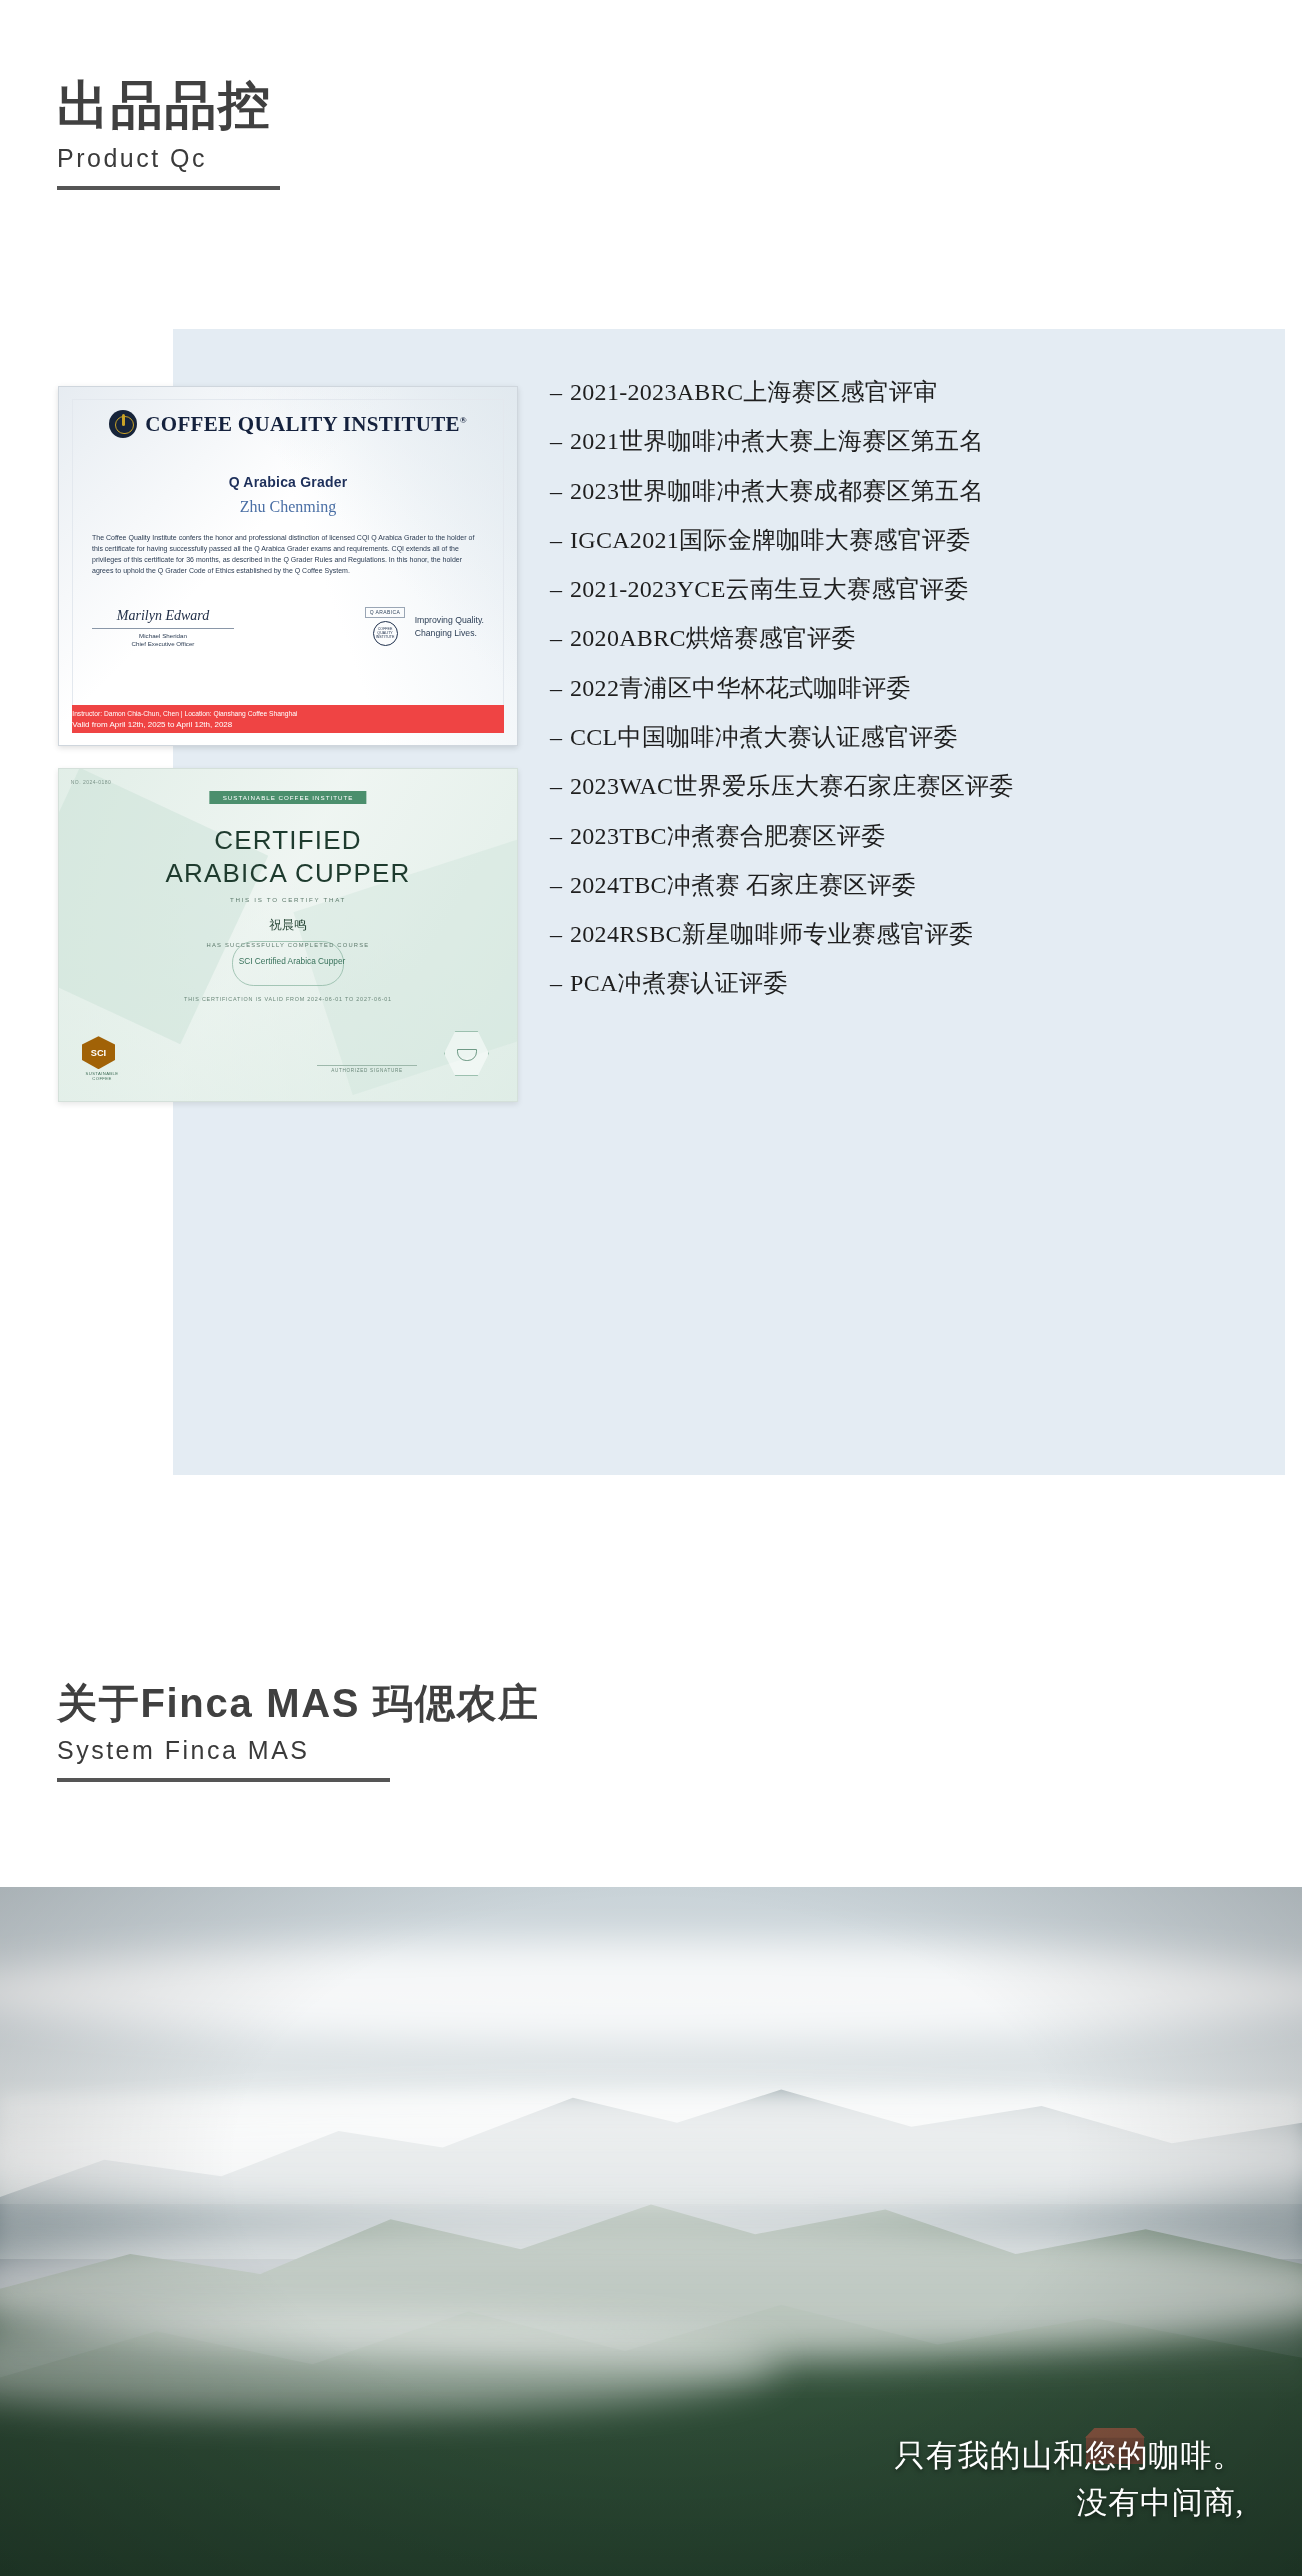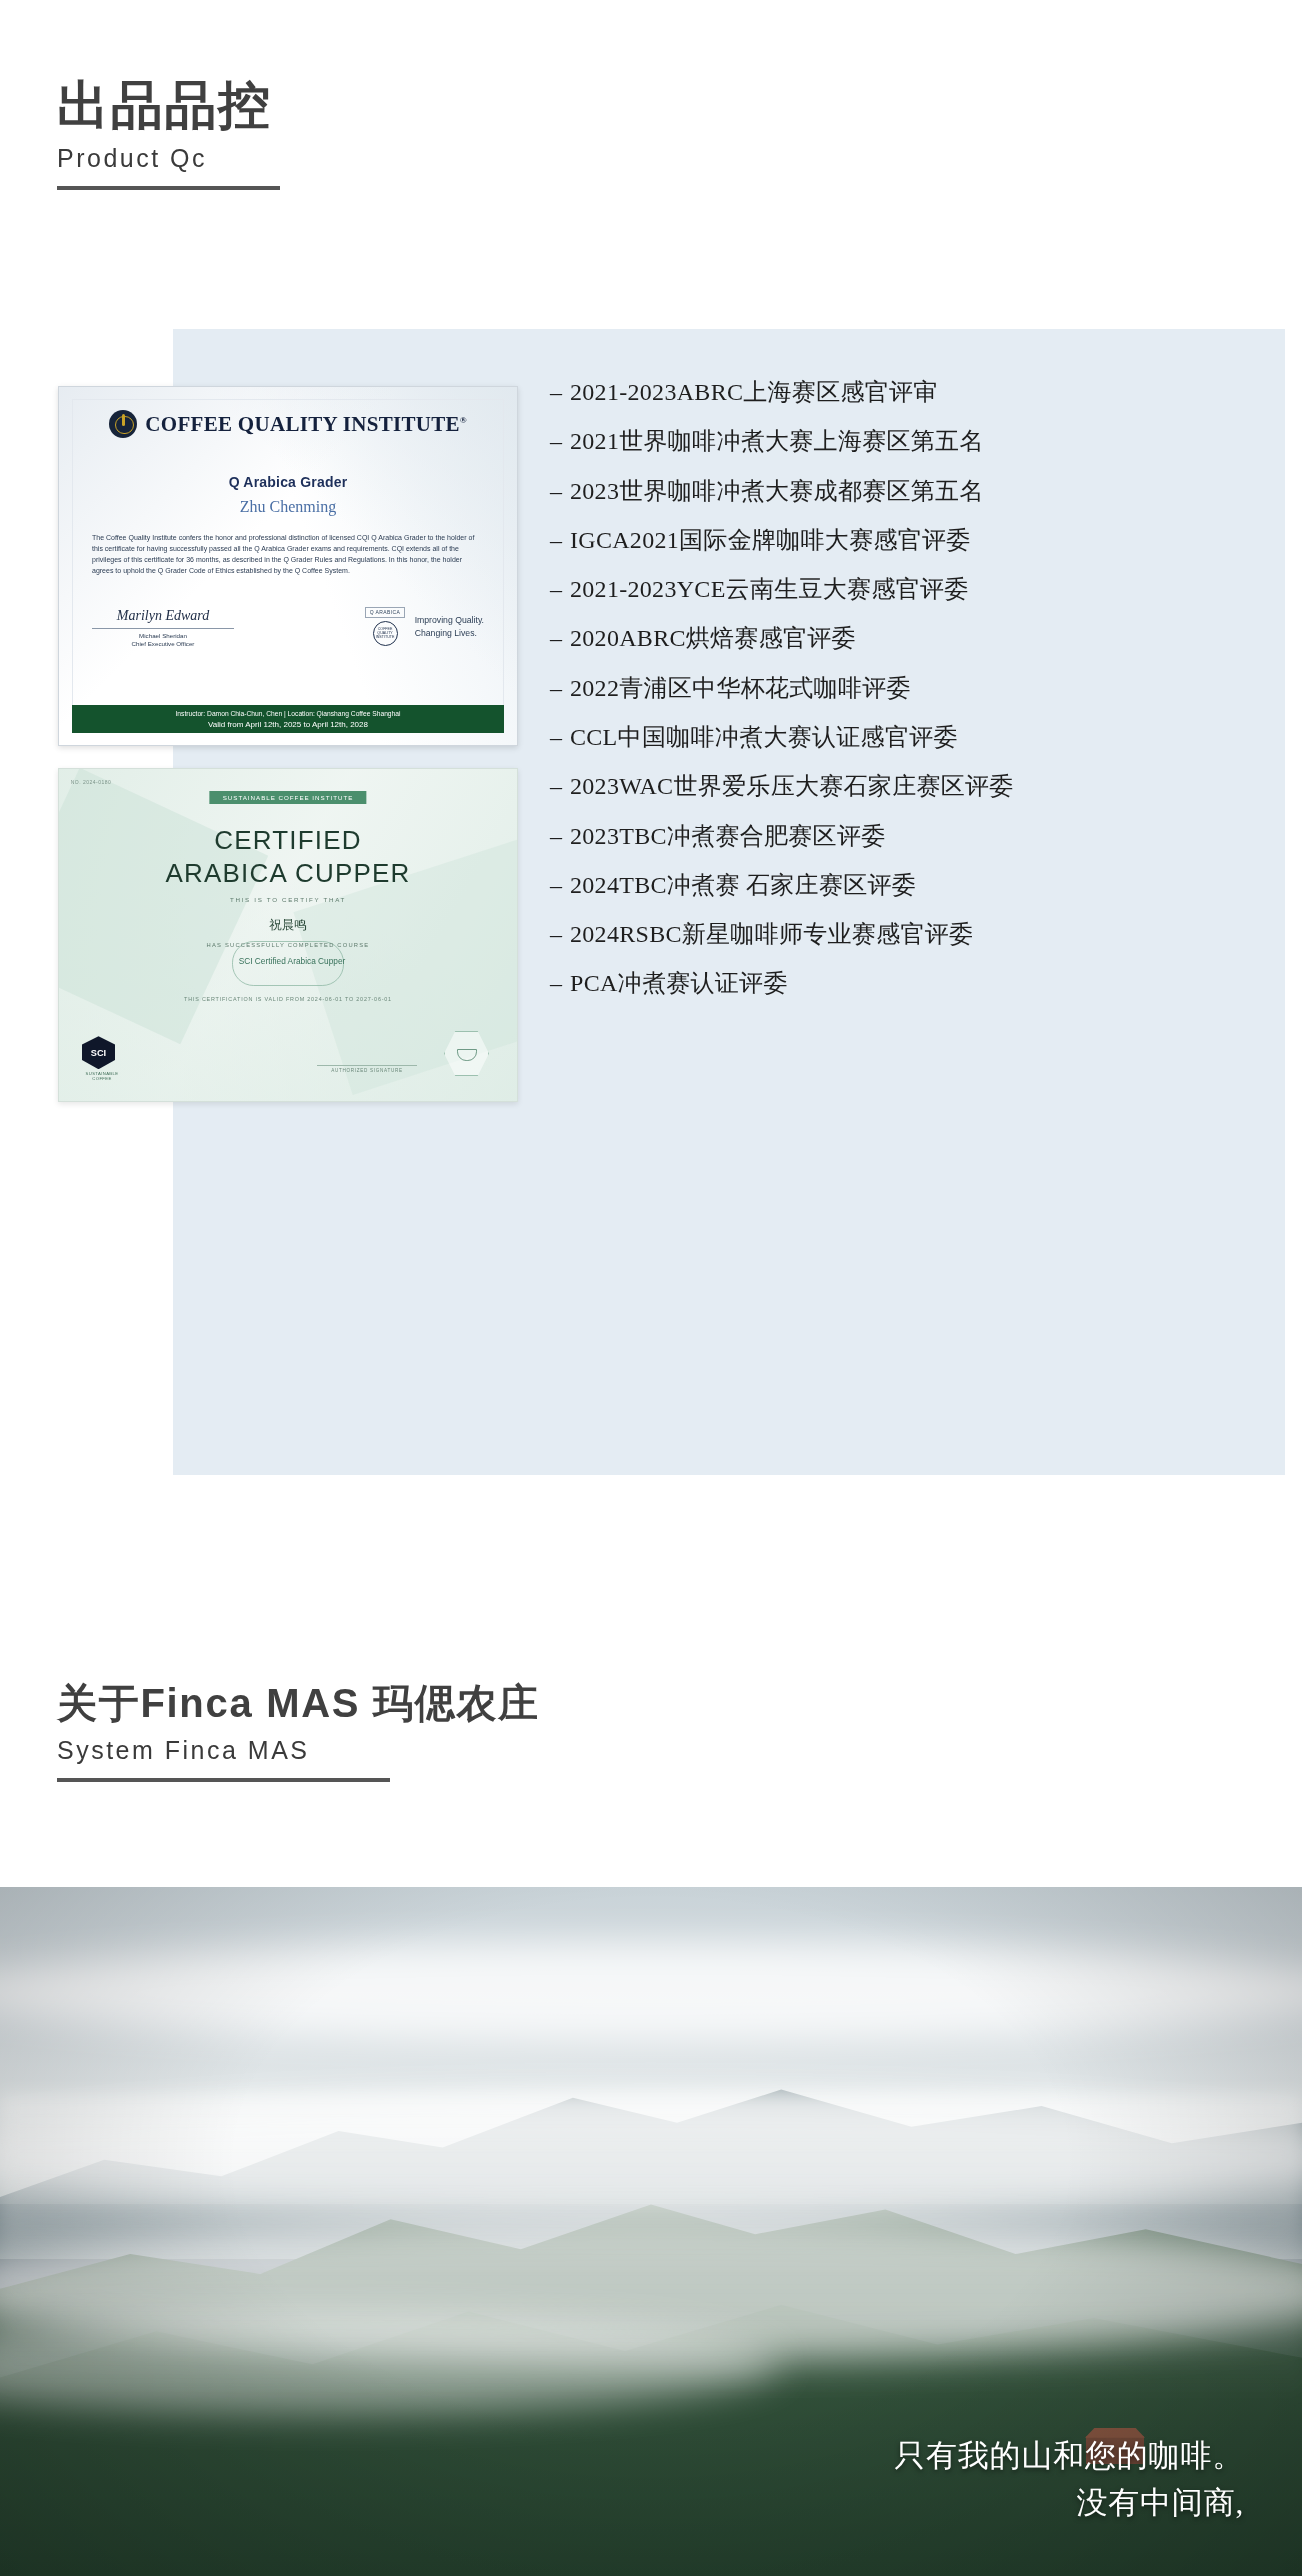--- a/index.html
+++ b/index.html
@@ -206,23 +206,22 @@
   }
   .c1-tag {
     font-size: 8.7px;
     color: #2c3e55;
     line-height: 1.45;
     margin-left: 3.3px;
   }
   .c1-footer {
     position: absolute;
     left: 13.3px; right: 13.3px; bottom: 11.7px;
-    background: #14532d;
+    background: #ef4444;
     color: #ffffff;
-    text-align: center;
     font-size: 6.7px;
     padding: 4.2px 0 2.5px 0;
     line-height: 1.5;
   }
   .c1-footer .f2 { font-size: 8px; }
 
   
   #cert2 {
     position: absolute;
     left: 58px;
@@ -332,21 +331,21 @@
     letter-spacing: 0.8px;
     color: #6a8779;
   }
   .c2-emblem {
     position: absolute;
     left: 23px; bottom: 21.7px;
     width: 40px; height: 43px;
   }
   .c2-emblem .e-shield {
     width: 33px; height: 33px;
-    background: #0f172a;
+    background: #a16207;
     clip-path: polygon(50% 0%, 100% 25%, 100% 72%, 50% 100%, 0% 72%, 0% 25%);
     color: #fff;
     font-size: 9.2px;
     display: flex;
     align-items: center;
     justify-content: center;
     font-weight: bold;
   }
   .c2-emblem .e-cap {
     font-size: 4.2px;

